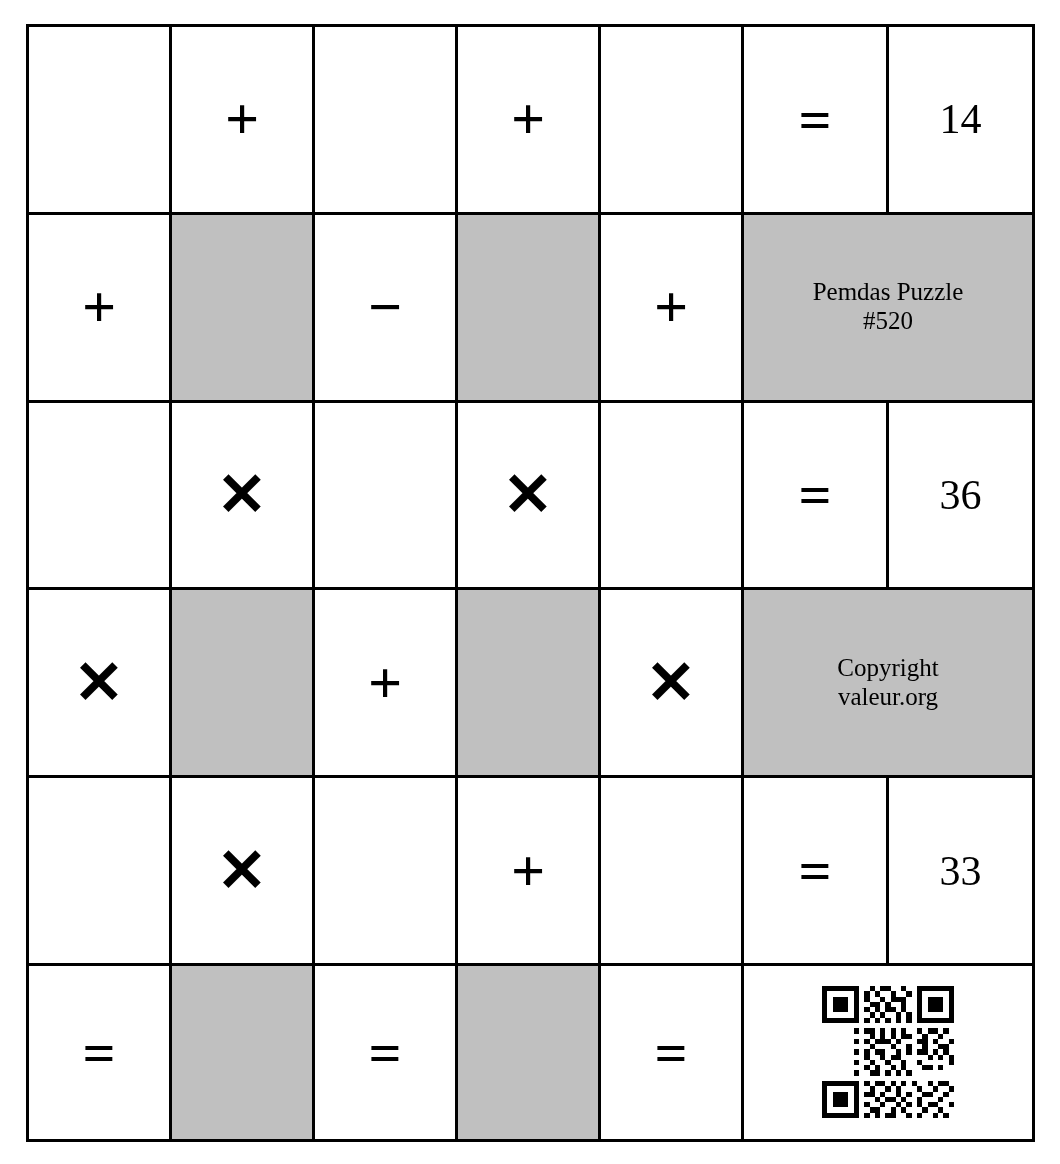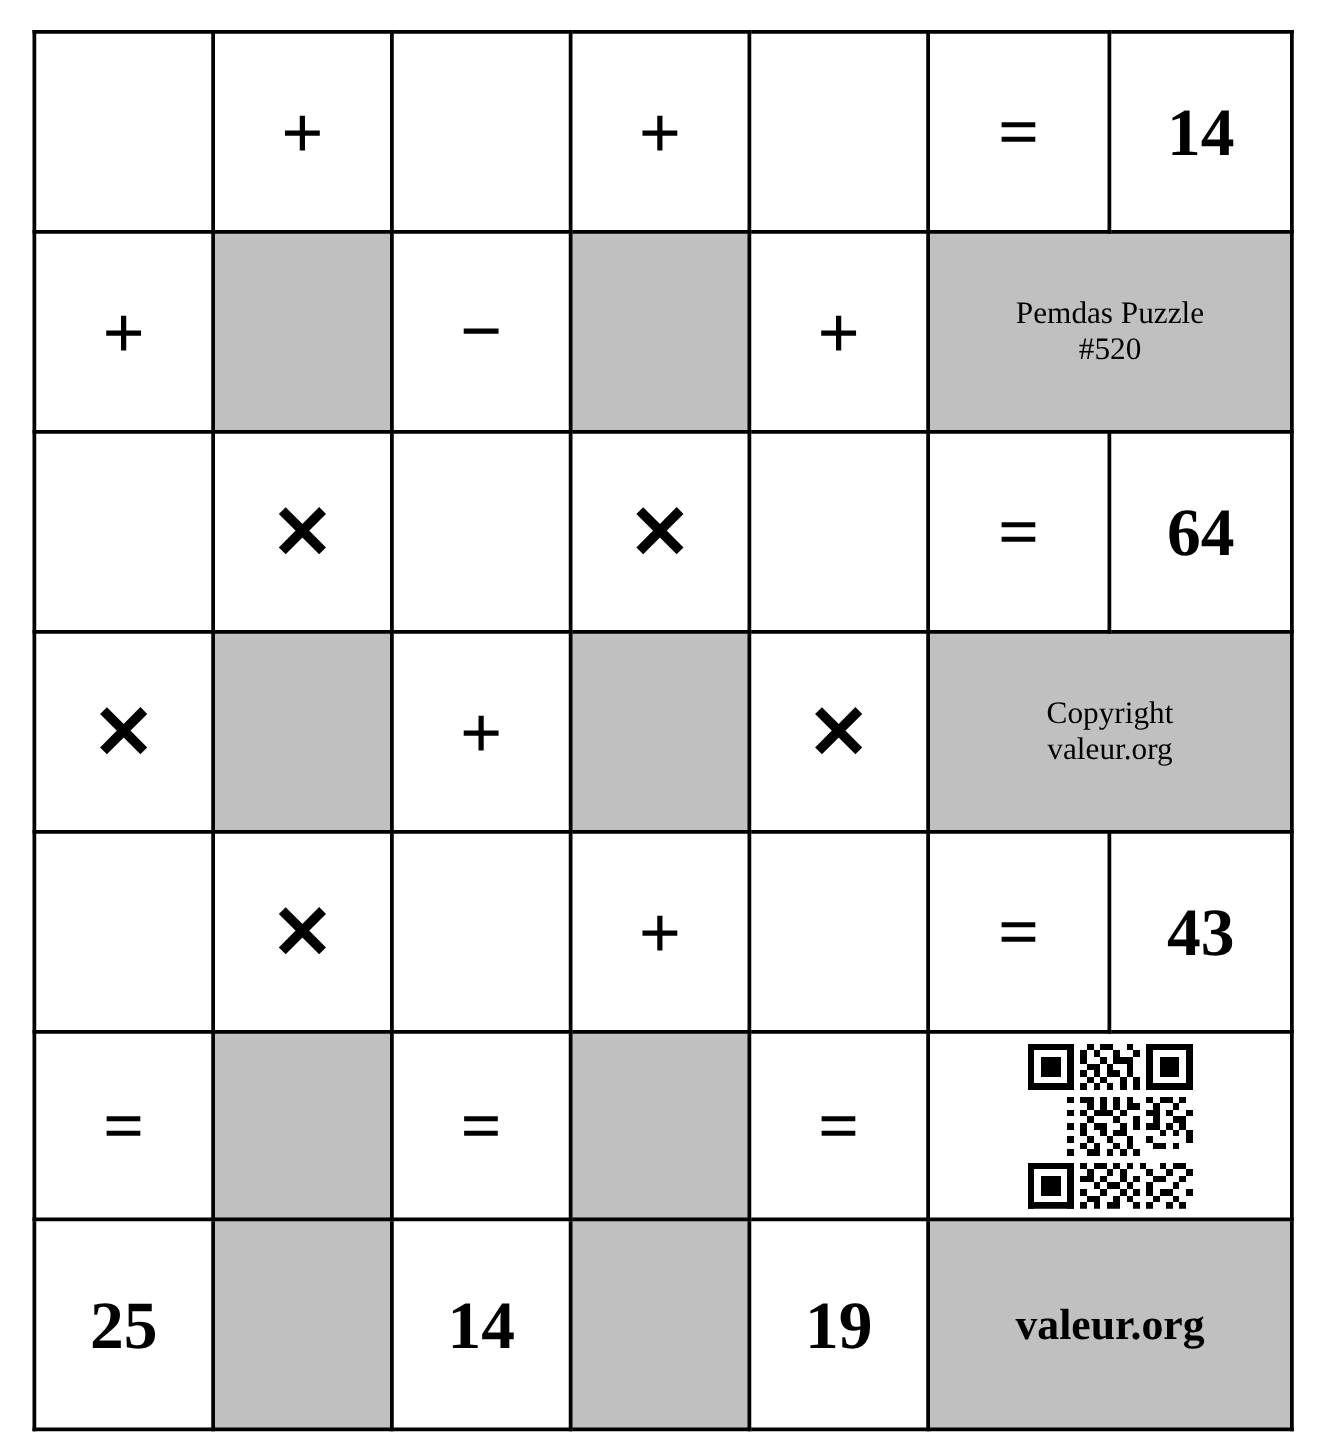--- a/index.html
+++ b/index.html
@@ -61,22 +61,22 @@
     font-size: 60px;
     font-weight: bold;
     font-family: "Liberation Sans", sans-serif;
   }
   .eq {
     font-size: 58px;
     font-weight: bold;
     font-family: "Liberation Sans", sans-serif;
   }
   .num {
-    font-size: 54px;
-    font-weight: bold;
+    font-size: 42px;
+    font-weight: normal;
     font-family: "Liberation Serif", serif;
   }
   .blank { font-size: 0; }
   .label-box {
     font-size: 25px;
     line-height: 1.15;
     font-family: "Liberation Serif", serif;
   }
   .brand {
     font-size: 35px;
@@ -135,21 +135,21 @@
         </td>
       </tr>
 
       <tr class="r2">
         <td class="blank"></td>
         <td class="op">✕</td>
         <td class="blank"></td>
         <td class="op">✕</td>
         <td class="blank"></td>
         <td class="eq">=</td>
-        <td class="num">64</td>
+        <td class="num">36</td>
       </tr>
 
       <tr class="r3">
         <td class="op">✕</td>
         <td class="shaded"></td>
         <td class="op">+</td>
         <td class="shaded"></td>
         <td class="op">✕</td>
         <td class="shaded label-box" colspan="2">
           <span>Copyright</span><br>
@@ -157,21 +157,21 @@
         </td>
       </tr>
 
       <tr class="r4">
         <td class="blank"></td>
         <td class="op">✕</td>
         <td class="blank"></td>
         <td class="op">+</td>
         <td class="blank"></td>
         <td class="eq">=</td>
-        <td class="num">43</td>
+        <td class="num">33</td>
       </tr>
 
       <tr class="r5">
         <td class="eq">=</td>
         <td class="shaded"></td>
         <td class="eq">=</td>
         <td class="shaded"></td>
         <td class="eq">=</td>
         <td class="qr-cell" colspan="2">
           <div class="qr-holder">
@@ -316,23 +316,15 @@
                   <rect x="16" y="24" width="1" height="1"></rect>
                 <rect x="18" y="24" width="1" height="1"></rect>
                   <rect x="21" y="24" width="1" height="1"></rect>
                 <rect x="23" y="24" width="1" height="1"></rect>
               </g>
             </svg>
           </div>
         </td>
       </tr>
 
-      <tr class="r6">
-        <td class="num">25</td>
-        <td class="shaded"></td>
-        <td class="num">14</td>
-        <td class="shaded"></td>
-        <td class="num">19</td>
-        <td class="shaded brand" colspan="2">valeur.org</td>
-      </tr>
     </tbody>
   </table>
 </div>
 
 </body></html>

